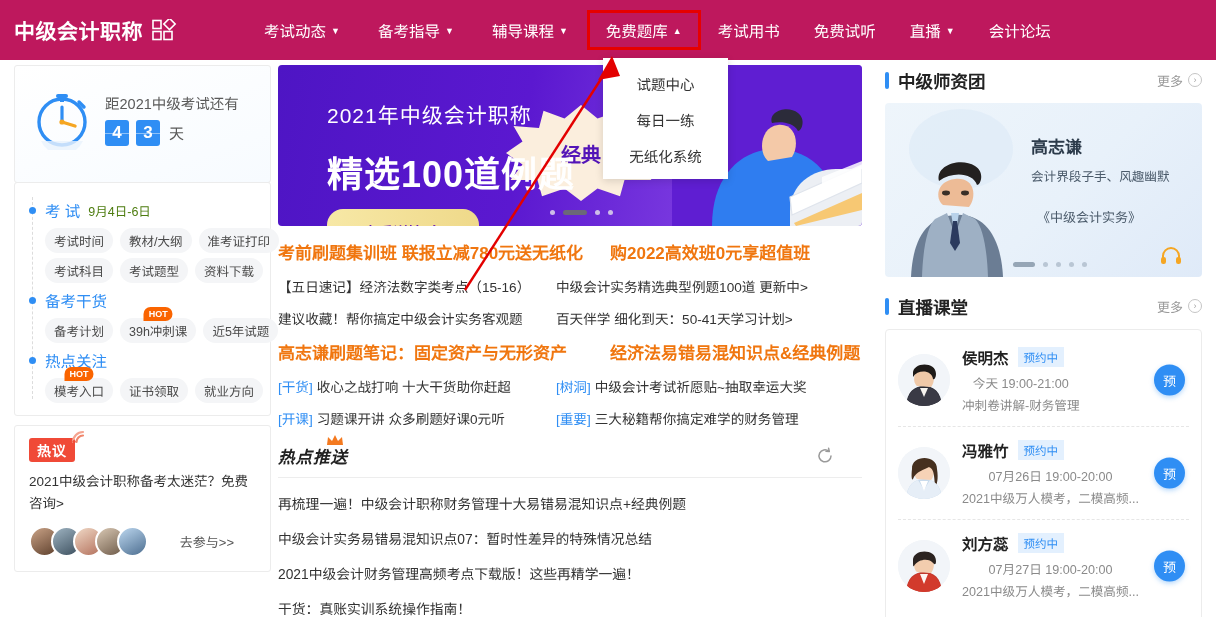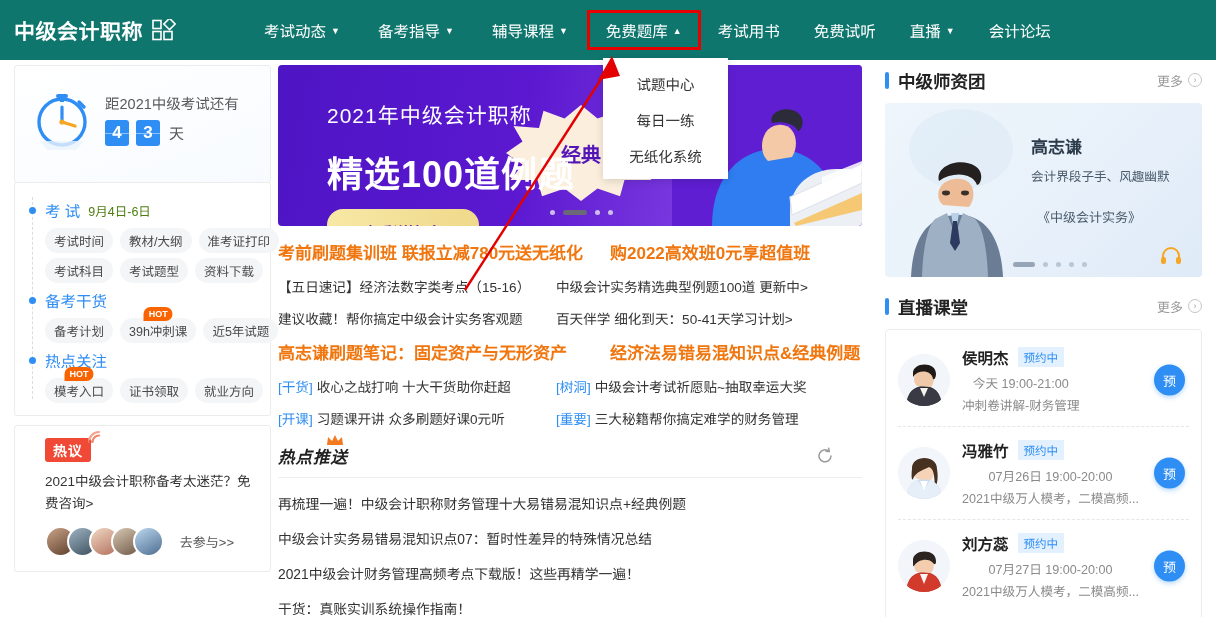--- a/index.html
+++ b/index.html
@@ -9,21 +9,21 @@
     overflow: hidden;
     background: #ffffff;
     font-family: "Liberation Sans", "DejaVu Sans", sans-serif;
     -webkit-font-smoothing: antialiased;
   }
   #page { position: relative; width: 1216px; height: 617px; background: #fff; }
 
   
   .header {
     position: absolute; left: 0; top: 0; width: 1216px; height: 60px;
-    background: #0f766e;
+    background: #be185d;
     display: flex; align-items: center;
   }
   .logo-wrap { display: flex; align-items: center; padding-left: 14px; }
   .logo-text {
     color: #ffffff; font-size: 21px; font-weight: bold; letter-spacing: 0.5px;
     white-space: nowrap;
   }
   .logo-mark { margin-left: 9px; width: 26px; height: 22px; display:block; }
 
   .nav { display: flex; align-items: center; margin-left: 67px; height: 60px; }
@@ -95,21 +95,21 @@
     display:flex; align-items:center; justify-content:center;
     margin-right: 7px; white-space:nowrap; position:relative; cursor:pointer;
   }
   .pill:last-child{margin-right:0;}
   .hot-badge {
     position:absolute; top: -11px; left: 50%; transform: translateX(-50%);
     background:#fa6400; color:#fff; font-size: 9px; font-weight:bold;
     border-radius: 7px 7px 7px 0; padding: 1px 5px; line-height: 12px; white-space:nowrap;
   }
 
-  .discuss-card { margin-top: 9px; padding: 12px 14px 14px 30px; position:relative; overflow:hidden; }
+  .discuss-card { margin-top: 9px; padding: 12px 14px 14px 14px; position:relative; overflow:hidden; }
   .hot-tag-wrap{ position:relative; display:inline-block; }
   .hot-tag {
     background:#f04a37; color:#fff; font-size: 14px; font-weight:bold;
     padding: 2px 8px; border-radius: 3px; display:inline-block; letter-spacing:1px;
   }
   .wifi { position:absolute; right:-15px; top:-11px; width:20px; height:18px; }
   .discuss-text { margin-top: 9px; font-size: 13.5px; color:#333; line-height: 22px; }
   .discuss-bottom{ margin-top: 11px; display:flex; align-items:center; justify-content:space-between;}
   .avatars{ display:flex; }
   .av { width: 31px; height:31px; border-radius:50%; margin-left:-9px; border:2px solid #fff; overflow:hidden;}

